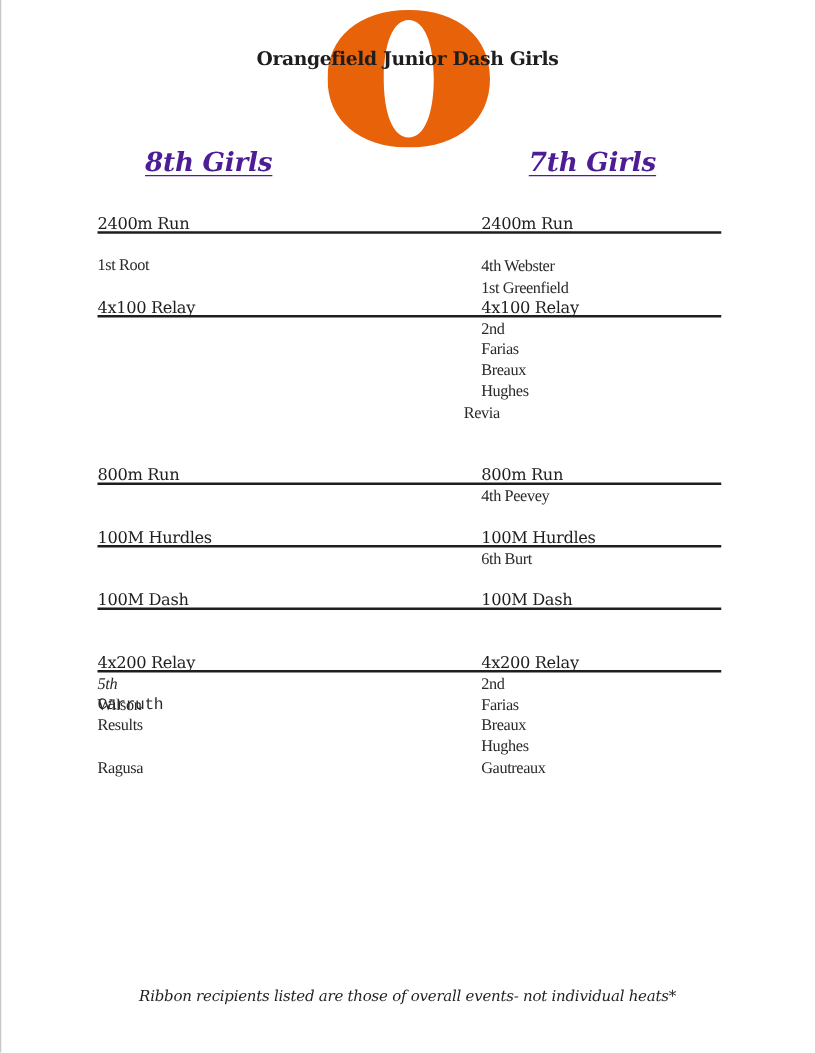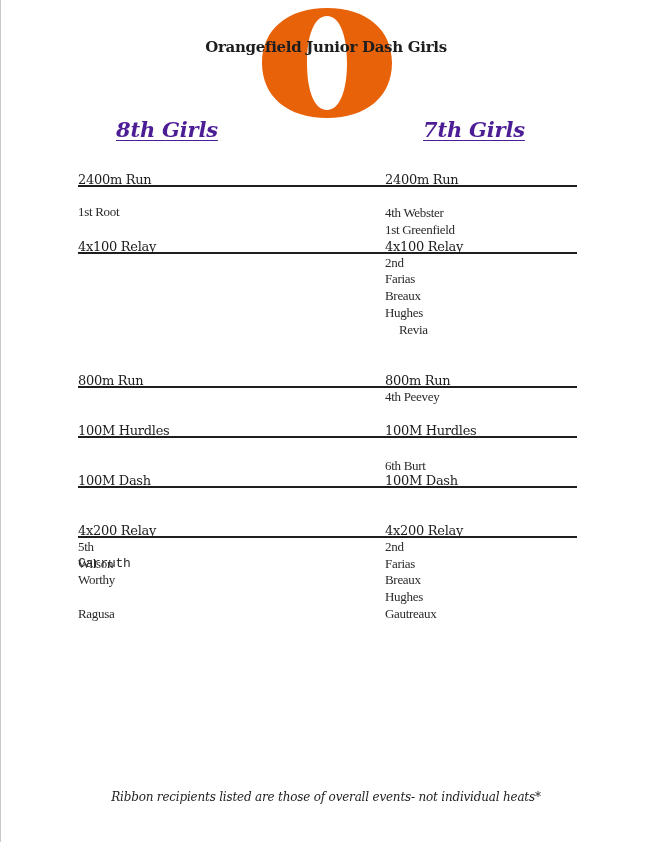--- a/index.html
+++ b/index.html
@@ -61,42 +61,42 @@
 <div class="entry" style="left:385px;top:182px;margin-top:40px;">1st Greenfield</div>
 <div class="entry" style="left:385px;top:205px;">4th Webster</div>
 
 <div class="event" style="left:78px;top:239px;">4x100 Relay</div>
 <div class="event" style="left:385px;top:239px;">4x100 Relay</div>
 <div class="rule" style="left:78px;top:252px;width:499px;"></div>
 <div class="entry" style="left:385px;top:255px;">2nd</div>
 <div class="entry" style="left:385px;top:271px;">Farias</div>
 <div class="entry" style="left:385px;top:288px;">Breaux</div>
 <div class="entry" style="left:385px;top:305px;">Hughes</div>
-<div class="entry" style="left:399px;top:322px;">Revia</div>
+<div class="entry" style="left:371px;top:322px;">Revia</div>
 
 <div class="event" style="left:78px;top:373px;">800m Run</div>
 <div class="event" style="left:385px;top:373px;">800m Run</div>
 <div class="rule" style="left:78px;top:386px;width:499px;"></div>
 <div class="entry" style="left:385px;top:389px;">4th Peevey</div>
 
 <div class="event" style="left:78px;top:423px;">100M Hurdles</div>
 <div class="event" style="left:385px;top:423px;">100M Hurdles</div>
 <div class="rule" style="left:78px;top:436px;width:499px;"></div>
-<div class="entry" style="left:385px;top:439px;margin-top:19px;">6th Burt</div>
+<div class="entry" style="left:385px;top:439px;">6th Burt</div>
 
 <div class="event" style="left:78px;top:473px;">100M Dash</div>
 <div class="event" style="left:385px;top:473px;">100M Dash</div>
 <div class="rule" style="left:78px;top:486px;width:499px;"></div>
 
 <div class="event" style="left:78px;top:523px;">4x200 Relay</div>
 <div class="event" style="left:385px;top:523px;">4x200 Relay</div>
 <div class="rule" style="left:78px;top:536px;width:499px;"></div>
-<div class="entry" style="left:78px;top:539px;">5th</div>
+<div class="entry" style="left:78px;top:539px;font-style:italic;">5th</div>
 <div class="entry" style="left:78px;top:556px;font-family:Liberation Mono, monospace;">Carruth</div>
-<div class="entry" style="left:78px;top:572px;">Worthy</div>
+<div class="entry" style="left:78px;top:572px;">Results</div>
 <div class="entry" style="left:78px;top:556px;">Wilson</div>
 <div class="entry" style="left:78px;top:606px;">Ragusa</div>
 <div class="entry" style="left:385px;top:539px;">2nd</div>
 <div class="entry" style="left:385px;top:556px;">Farias</div>
 <div class="entry" style="left:385px;top:572px;">Breaux</div>
 <div class="entry" style="left:385px;top:589px;">Hughes</div>
 <div class="entry" style="left:385px;top:606px;">Gautreaux</div>
 
 <div class="footer">Ribbon recipients listed are those of overall events- not individual heats*</div>
 

